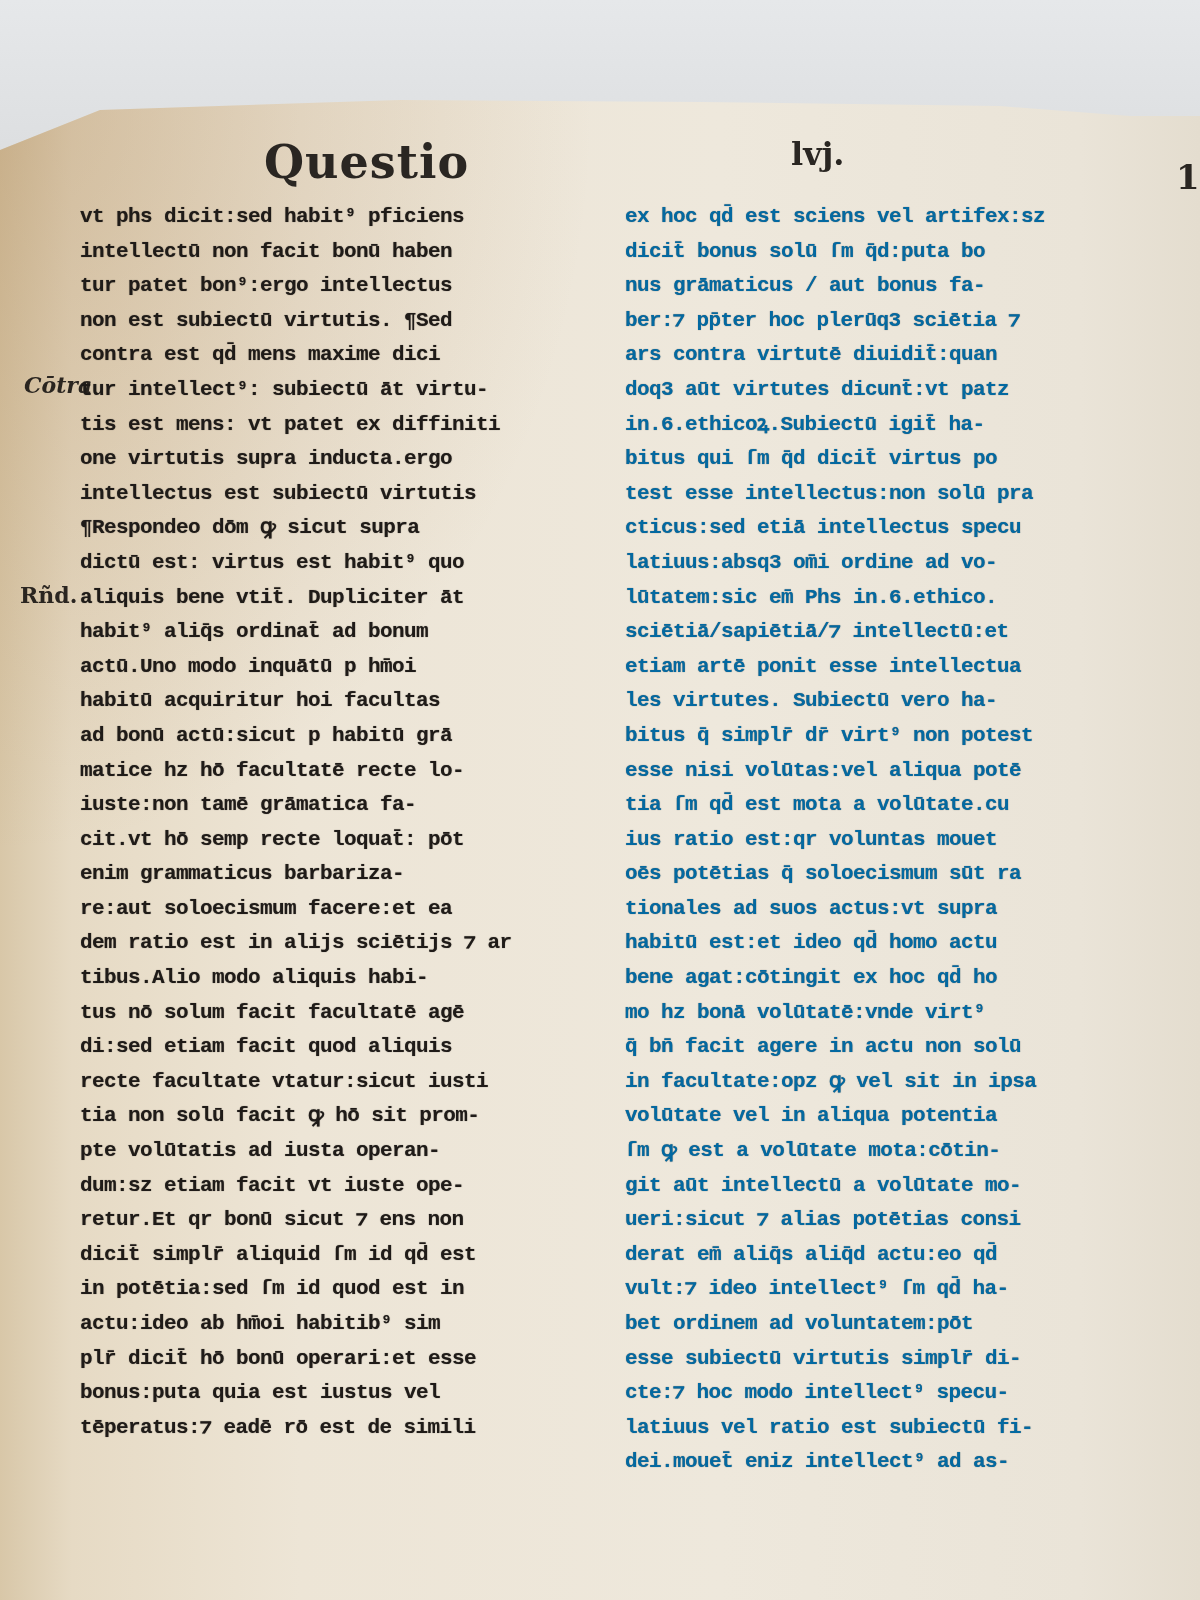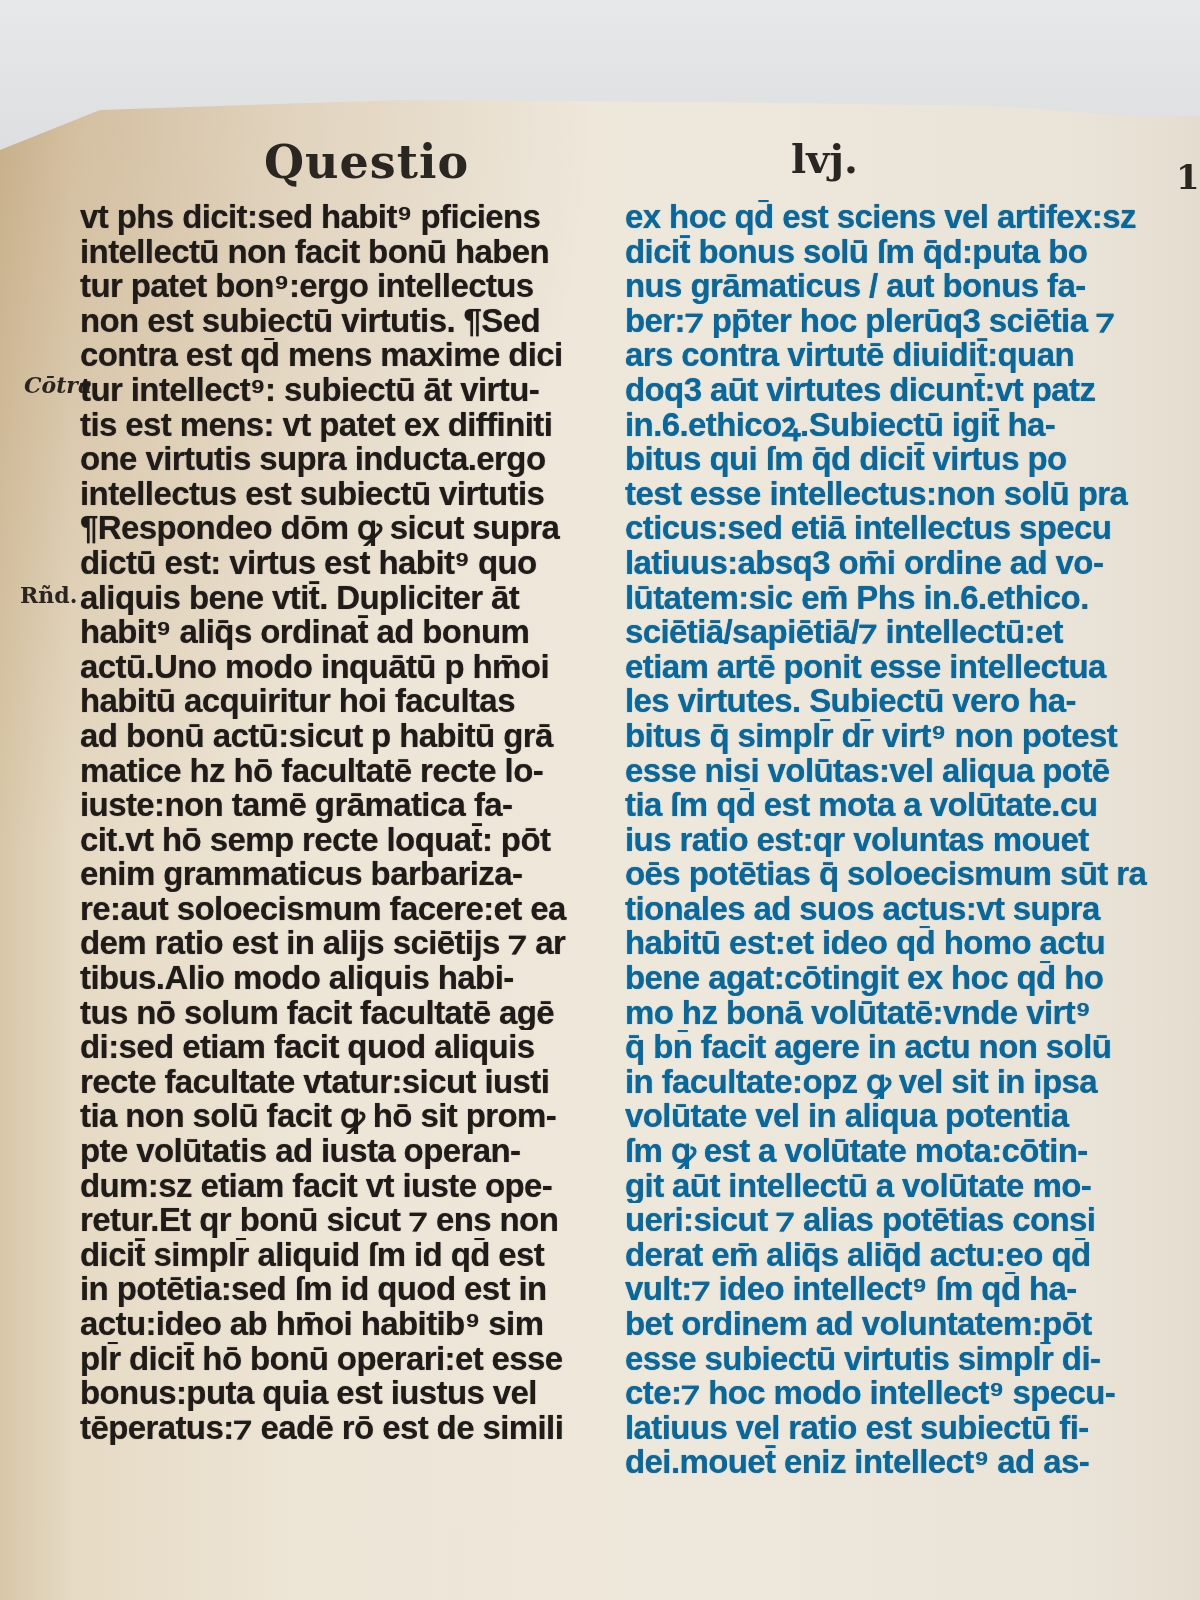--- a/index.html
+++ b/index.html
@@ -50,38 +50,38 @@
     top: 0;
     font-size: 46px;
     font-weight: bold;
     letter-spacing: 1px;
     font-family: "DejaVu Serif", serif;
   }
   .question-number {
     position: absolute;
     left: 775px;
     top: 0;
-    font-size: 40px;
+    font-size: 32px;
     font-weight: bold;
     font-family: "DejaVu Serif", serif;
   }
   .folio {
     position: absolute;
     left: 1160px;
     top: 22px;
     font-size: 34px;
     font-weight: bold;
   }
   .column {
     position: absolute;
     top: 200px;
     color: #1f1b18;
-    font-family: Liberation Sans, sans-serif;
-    font-weight: bold;
-    font-size: 33px;
+    font-family: Liberation Mono, monospace;
+    font-weight: bold;
+    font-size: 21px;
     letter-spacing: -0.6px;
     text-shadow: 0 0 1px rgba(30,25,20,0.6);
   }
   .col-left {
     left: 80px;
     width: 530px;
   }
   .col-right {
     left: 625px;
     width: 570px;

